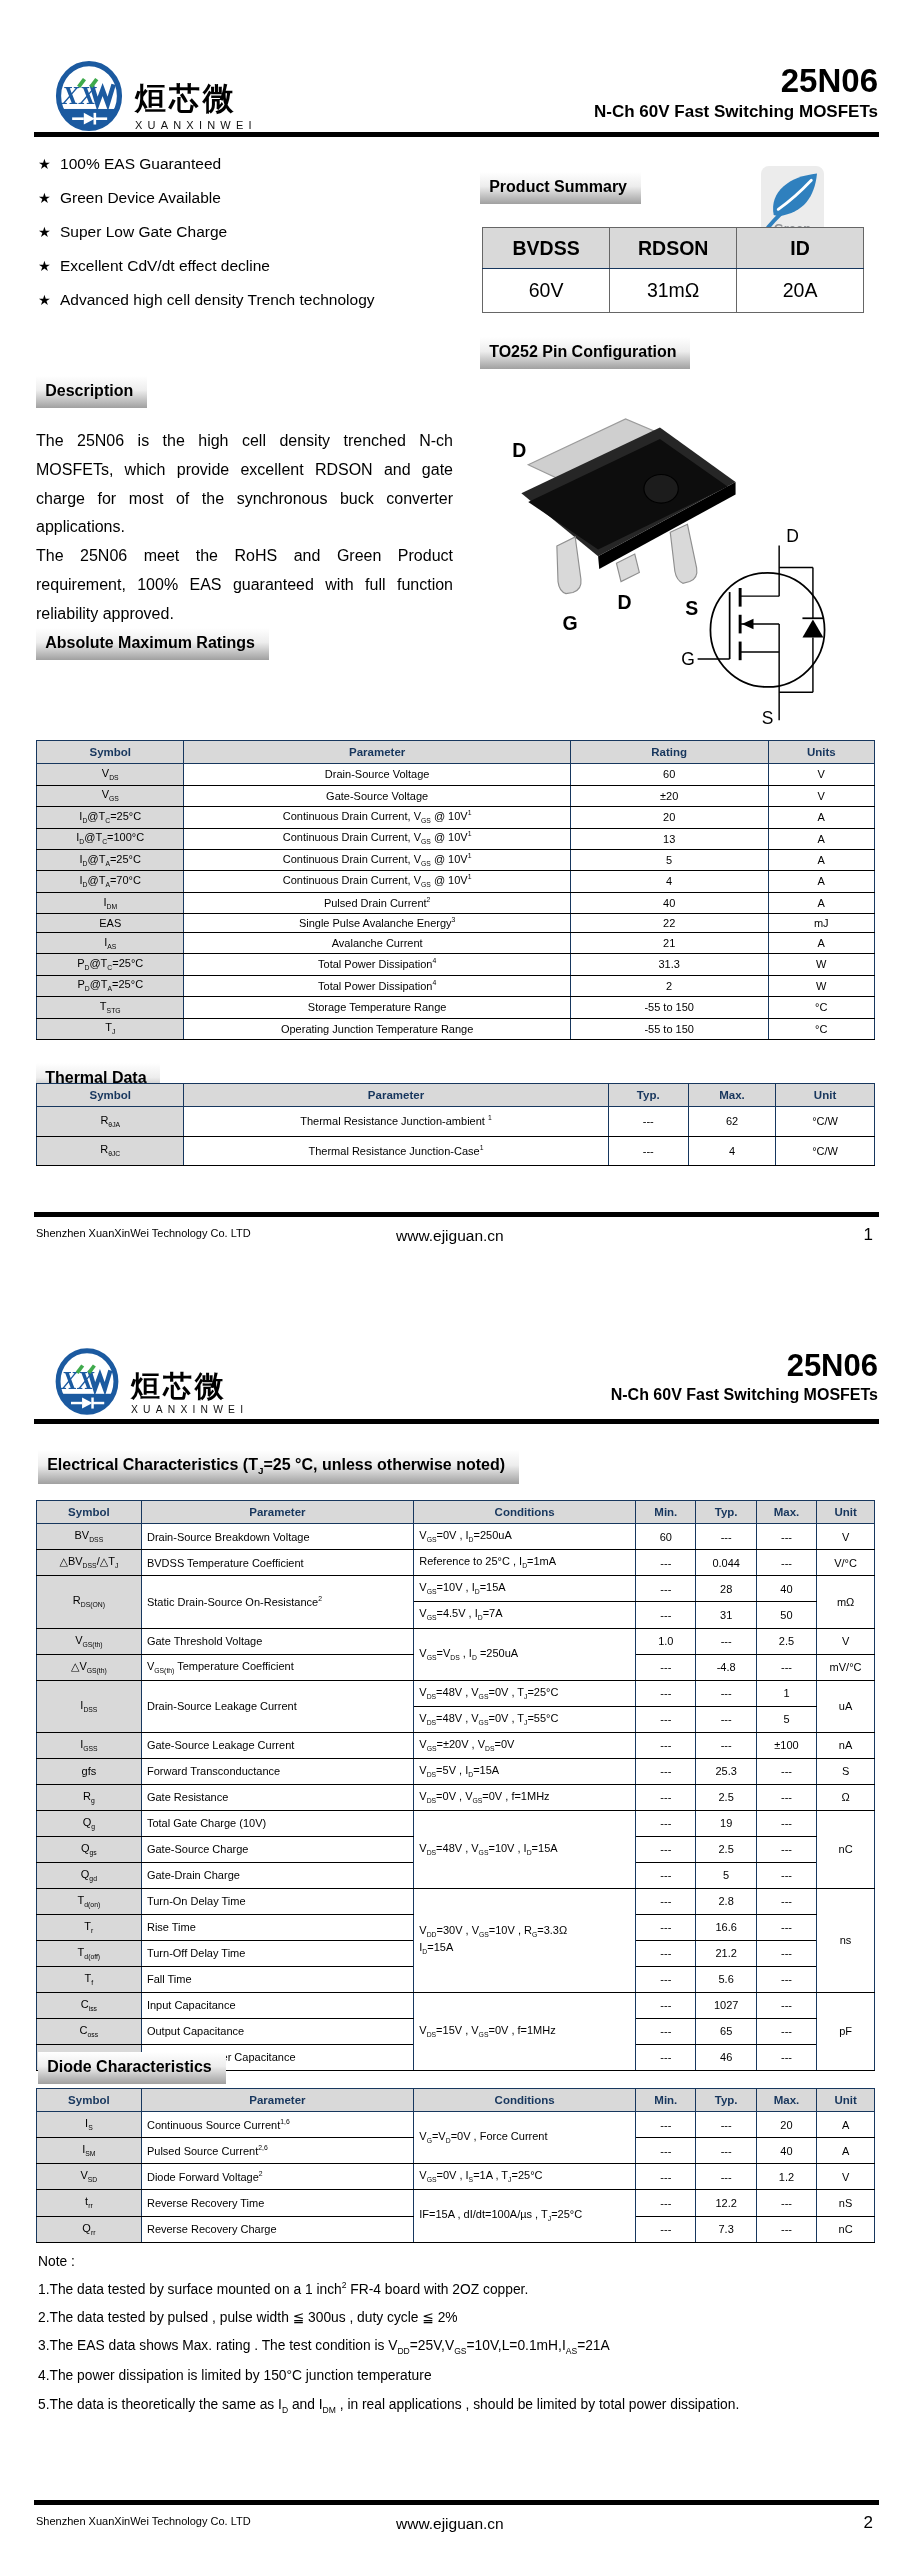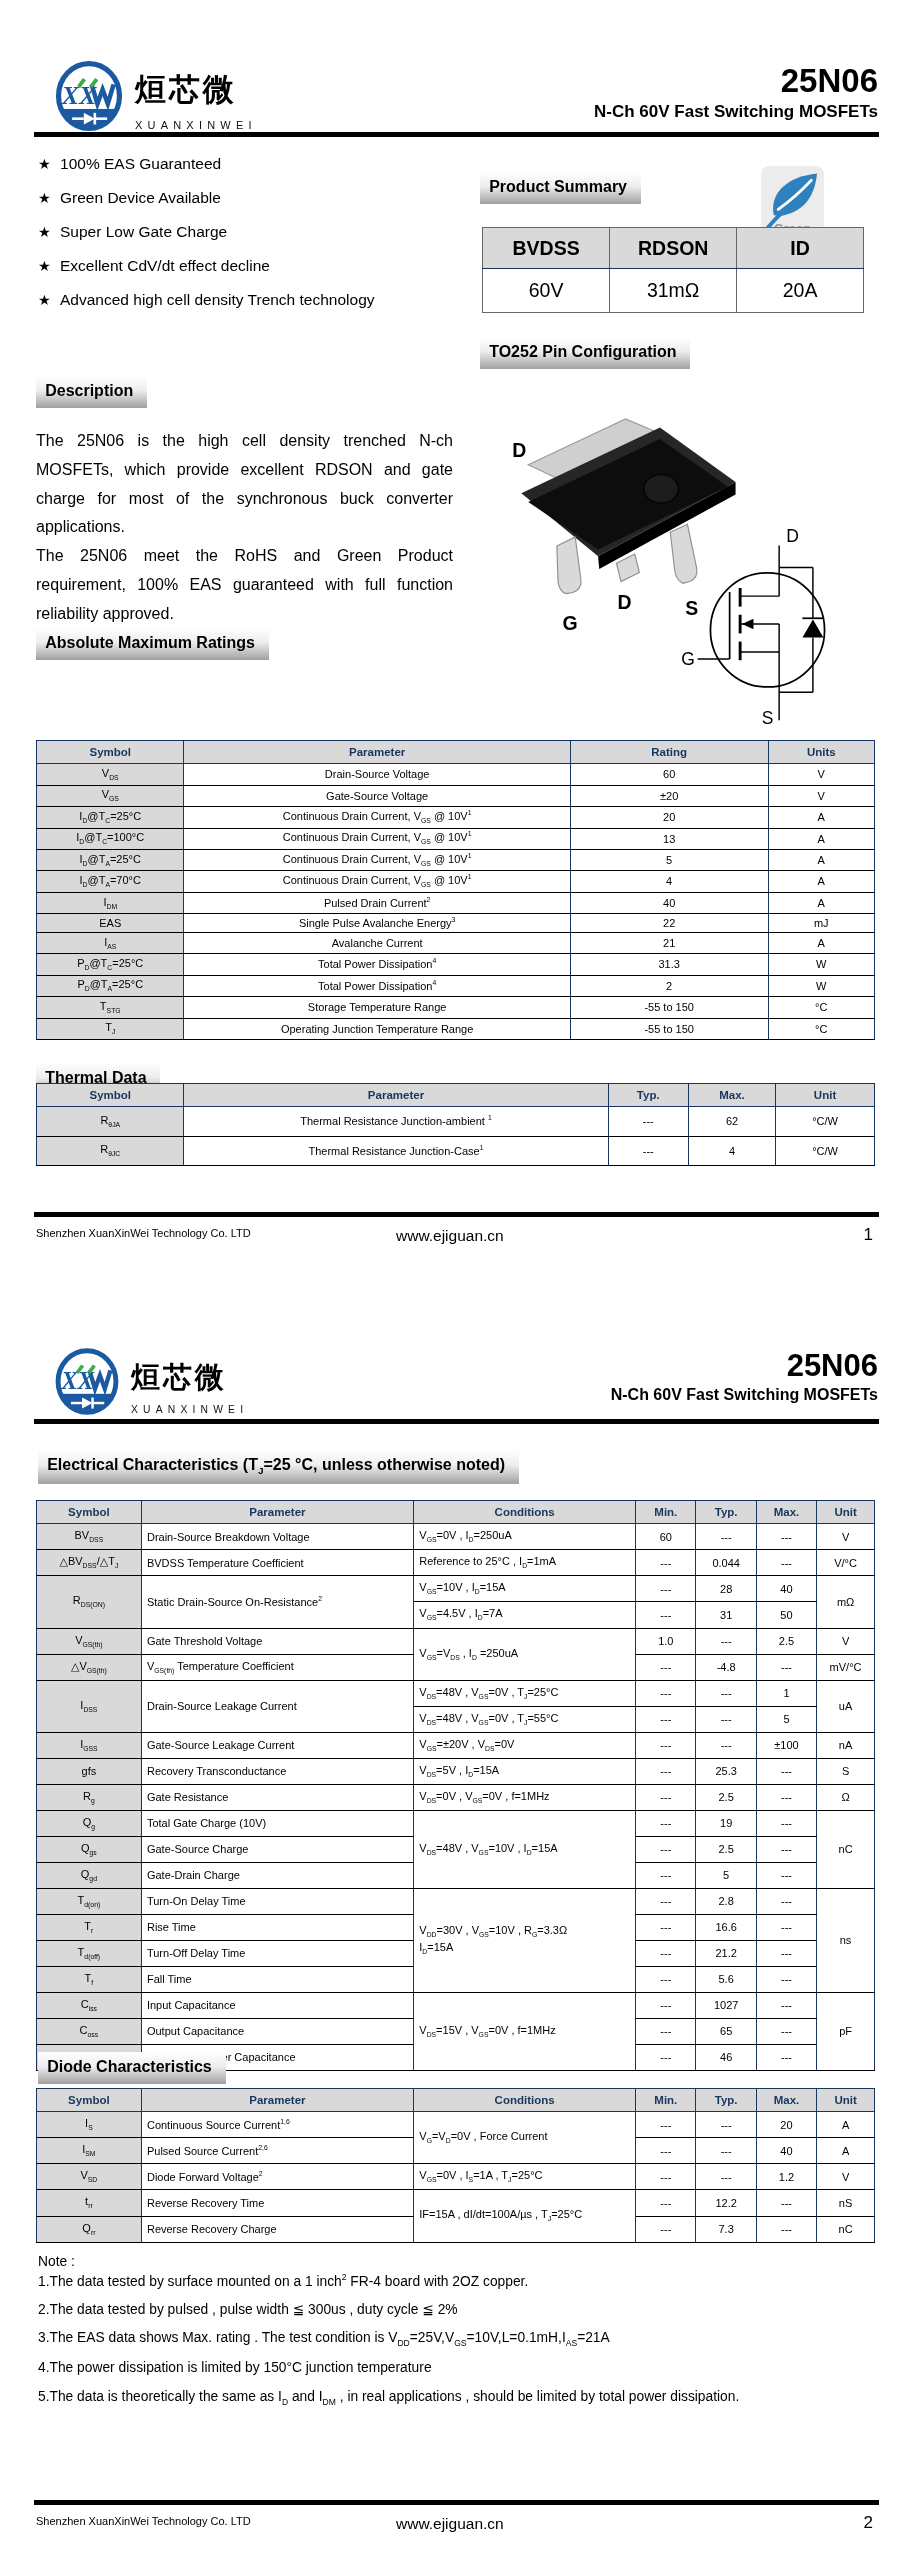--- a/index.html
+++ b/index.html
@@ -3,21 +3,21 @@
 <meta charset="utf-8">
 <style>
   html,body{margin:0;padding:0;}
   body{width:911px;background:#ffffff;font-family:"Liberation Sans","DejaVu Sans",sans-serif;color:#000;}
   .page{position:relative;width:911px;height:1288px;background:#fff;overflow:hidden;}
   .abs{position:absolute;}
 
   
   .logo-wrap{display:flex;align-items:flex-end;gap:12px;}
   .logo-text .cn{font-size:31px;font-weight:bold;letter-spacing:2.9px;line-height:1.05;}
-  .logo-text .en{font-size:11px;letter-spacing:5.2px;margin-top:12px;color:#111;}
+  .logo-text .en{font-size:11px;letter-spacing:5.2px;margin-top:3px;color:#111;}
   .pn-block{text-align:right;}
   .pn-block .part{font-size:33px;font-weight:bold;line-height:1.0;}
   .pn-block .subtitle{font-size:17px;font-weight:bold;margin-top:4.6px;}
   .rule{background:#000;height:5.2px;}
 
   
   .features{list-style:none;margin:0;padding:0;width:344px;}
   .features li{display:flex;gap:9.2px;font-size:15.5px;margin-bottom:13px;align-items:flex-start;line-height:1.35;}
   .features .star{font-size:14.3px;padding-top:1.1px;}
 
@@ -47,21 +47,21 @@
   table.dt.roomy td{padding:5.7px 5.2px;}
 
   
   table.ps{border-collapse:collapse;width:100%;table-layout:fixed;border:1.7px solid #17375E;}
   table.ps th{background:#D9D9D9;color:#000;font-size:19.5px;font-weight:bold;
       border:1.1px solid #666;border-bottom:1.7px solid #17375E;padding:8.6px 3.4px;}
   table.ps td{font-size:19.5px;border:1.1px solid #666;text-align:center;padding:9.8px 3.4px;background:#fff;}
 
   
   .notes{font-size:13.8px;line-height:1.35;}
-  .notes .title{}
+  .notes .title{margin-bottom:8px;}
   .notes .item{margin-bottom:9.8px;}
 
   
   .f-company{font-size:11px;}
   .f-web{font-size:15.5px;}
   .f-page{font-size:17px;}
 
   sub{font-size:0.62em;}
   sup{font-size:0.62em;}
 </style>
@@ -474,21 +474,21 @@
           <td class="s">I<sub>GSS</sub></td>
           <td class="l">Gate-Source Leakage Current</td>
           <td class="l">V<sub>GS</sub>=±20V , V<sub>DS</sub>=0V</td>
           <td>---</td>
           <td>---</td>
           <td>±100</td>
           <td>nA</td>
         </tr>
         <tr>
           <td class="s">gfs</td>
-          <td class="l">Recovery Transconductance</td>
+          <td class="l">Forward Transconductance</td>
           <td class="l">V<sub>DS</sub>=5V , I<sub>D</sub>=15A</td>
           <td>---</td>
           <td>25.3</td>
           <td>---</td>
           <td>S</td>
         </tr>
         <tr>
           <td class="s">R<sub>g</sub></td>
           <td class="l">Gate Resistance</td>
           <td class="l">V<sub>DS</sub>=0V , V<sub>GS</sub>=0V , f=1MHz</td>

